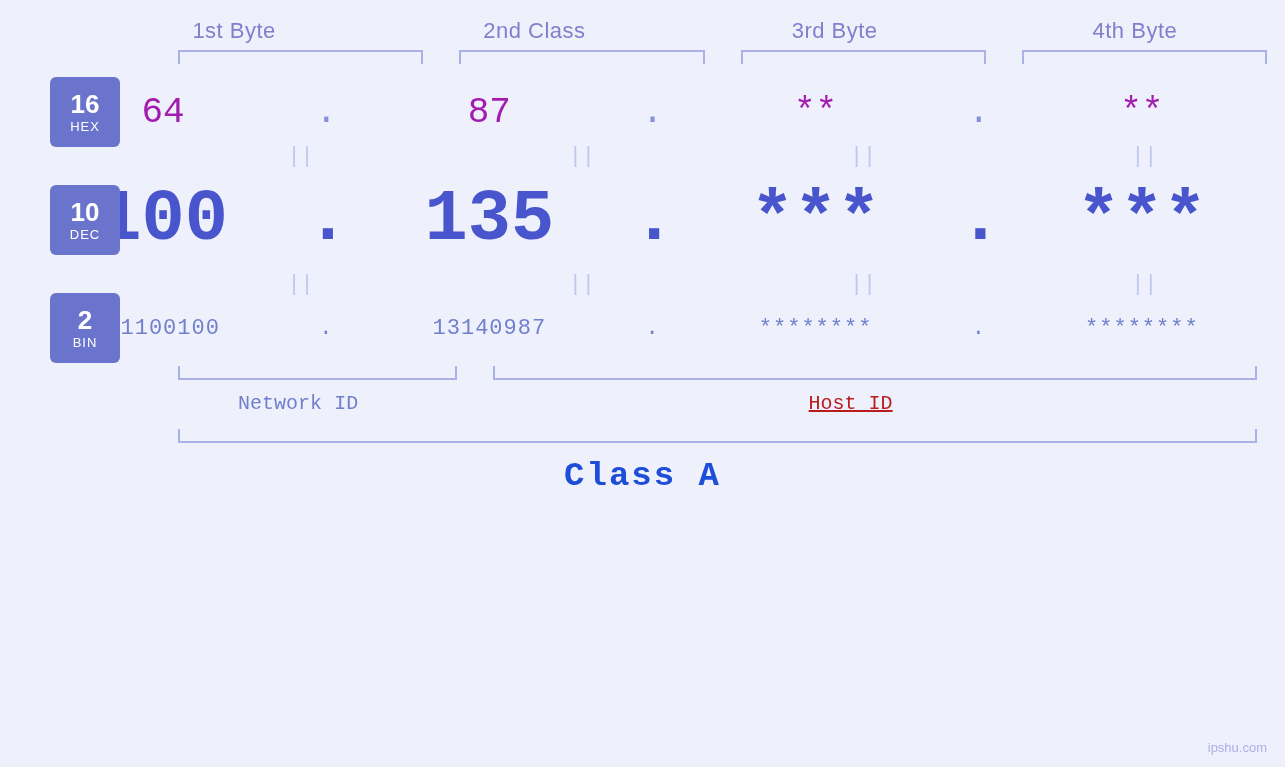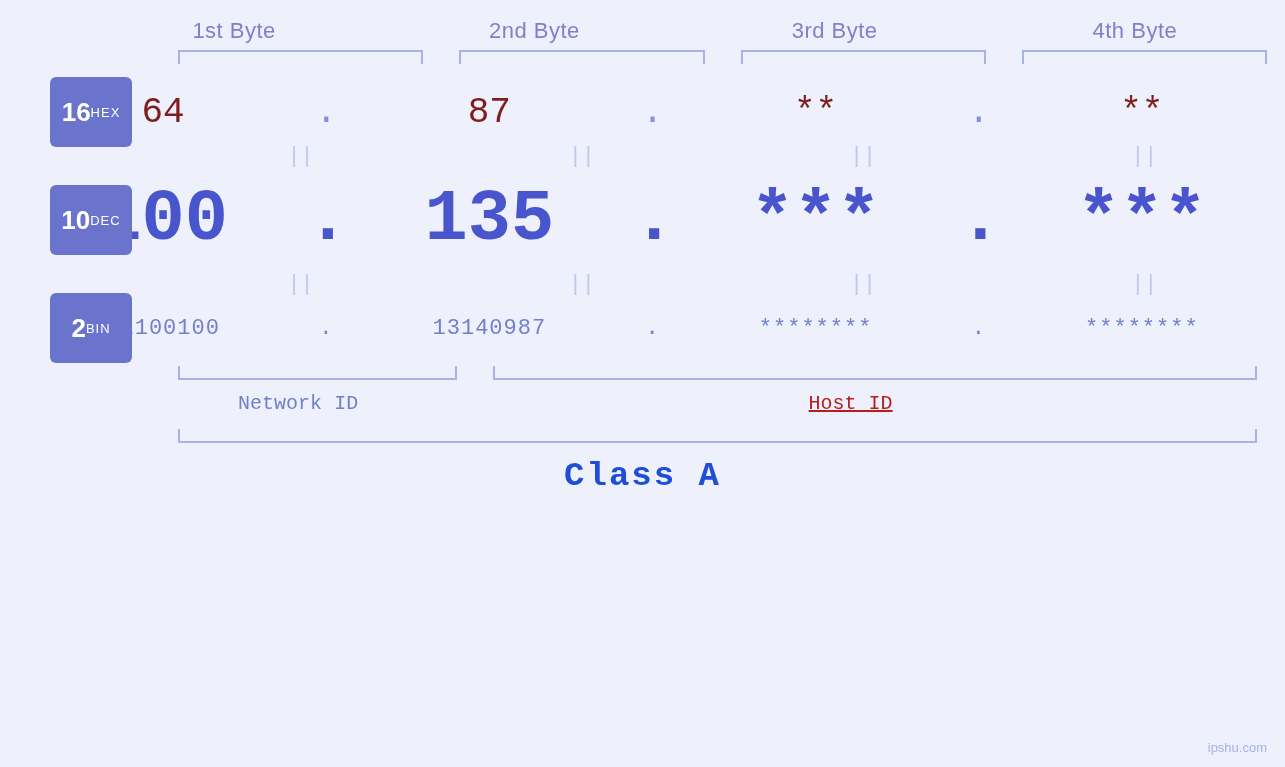--- a/index.html
+++ b/index.html
@@ -55,26 +55,26 @@
       border-top: 2px solid #aab0e8;
       border-left: 2px solid #aab0e8;
       border-right: 2px solid #aab0e8;
       height: 14px;
     }
 
     
     .badge {
       position: absolute;
       left: 50px;
-      width: 82px;
+      width: 70px;
       height: 70px;
       background: #6b74cc;
       border-radius: 6px;
       display: flex;
-      flex-direction: row;
+      flex-direction: column;
       align-items: center;
       justify-content: center;
       color: white;
       font-family: Arial, sans-serif;
     }
 
     .badge-number {
       font-size: 26px;
       font-weight: bold;
       line-height: 1.1;
@@ -95,21 +95,21 @@
     }
 
     .dot-sep {
       width: 40px;
       text-align: center;
       flex-shrink: 0;
     }
 
     
     .hex-value {
-      color: #7f1d1d;
+      color: #a21caf;
       font-size: 36px;
       font-family: 'Courier New', Courier, monospace;
     }
 
     
     .dec-value {
       color: #4855cc;
       font-size: 72px;
       font-family: 'Courier New', Courier, monospace;
       font-weight: 600;
@@ -171,21 +171,21 @@
       font-size: 22px;
     }
   </style>
 </head>
 <body>
 
 <div class="main-container">
 
   <div class="byte-headers">
     <div class="byte-header">1st Byte</div>
-    <div class="byte-header">2nd Byte</div>
+    <div class="byte-header">2nd Class</div>
     <div class="byte-header">3rd Byte</div>
     <div class="byte-header">4th Byte</div>
   </div>
 
   <div class="brackets-row">
     <div class="bracket"></div>
     <div class="bracket"></div>
     <div class="bracket"></div>
     <div class="bracket"></div>
   </div>

